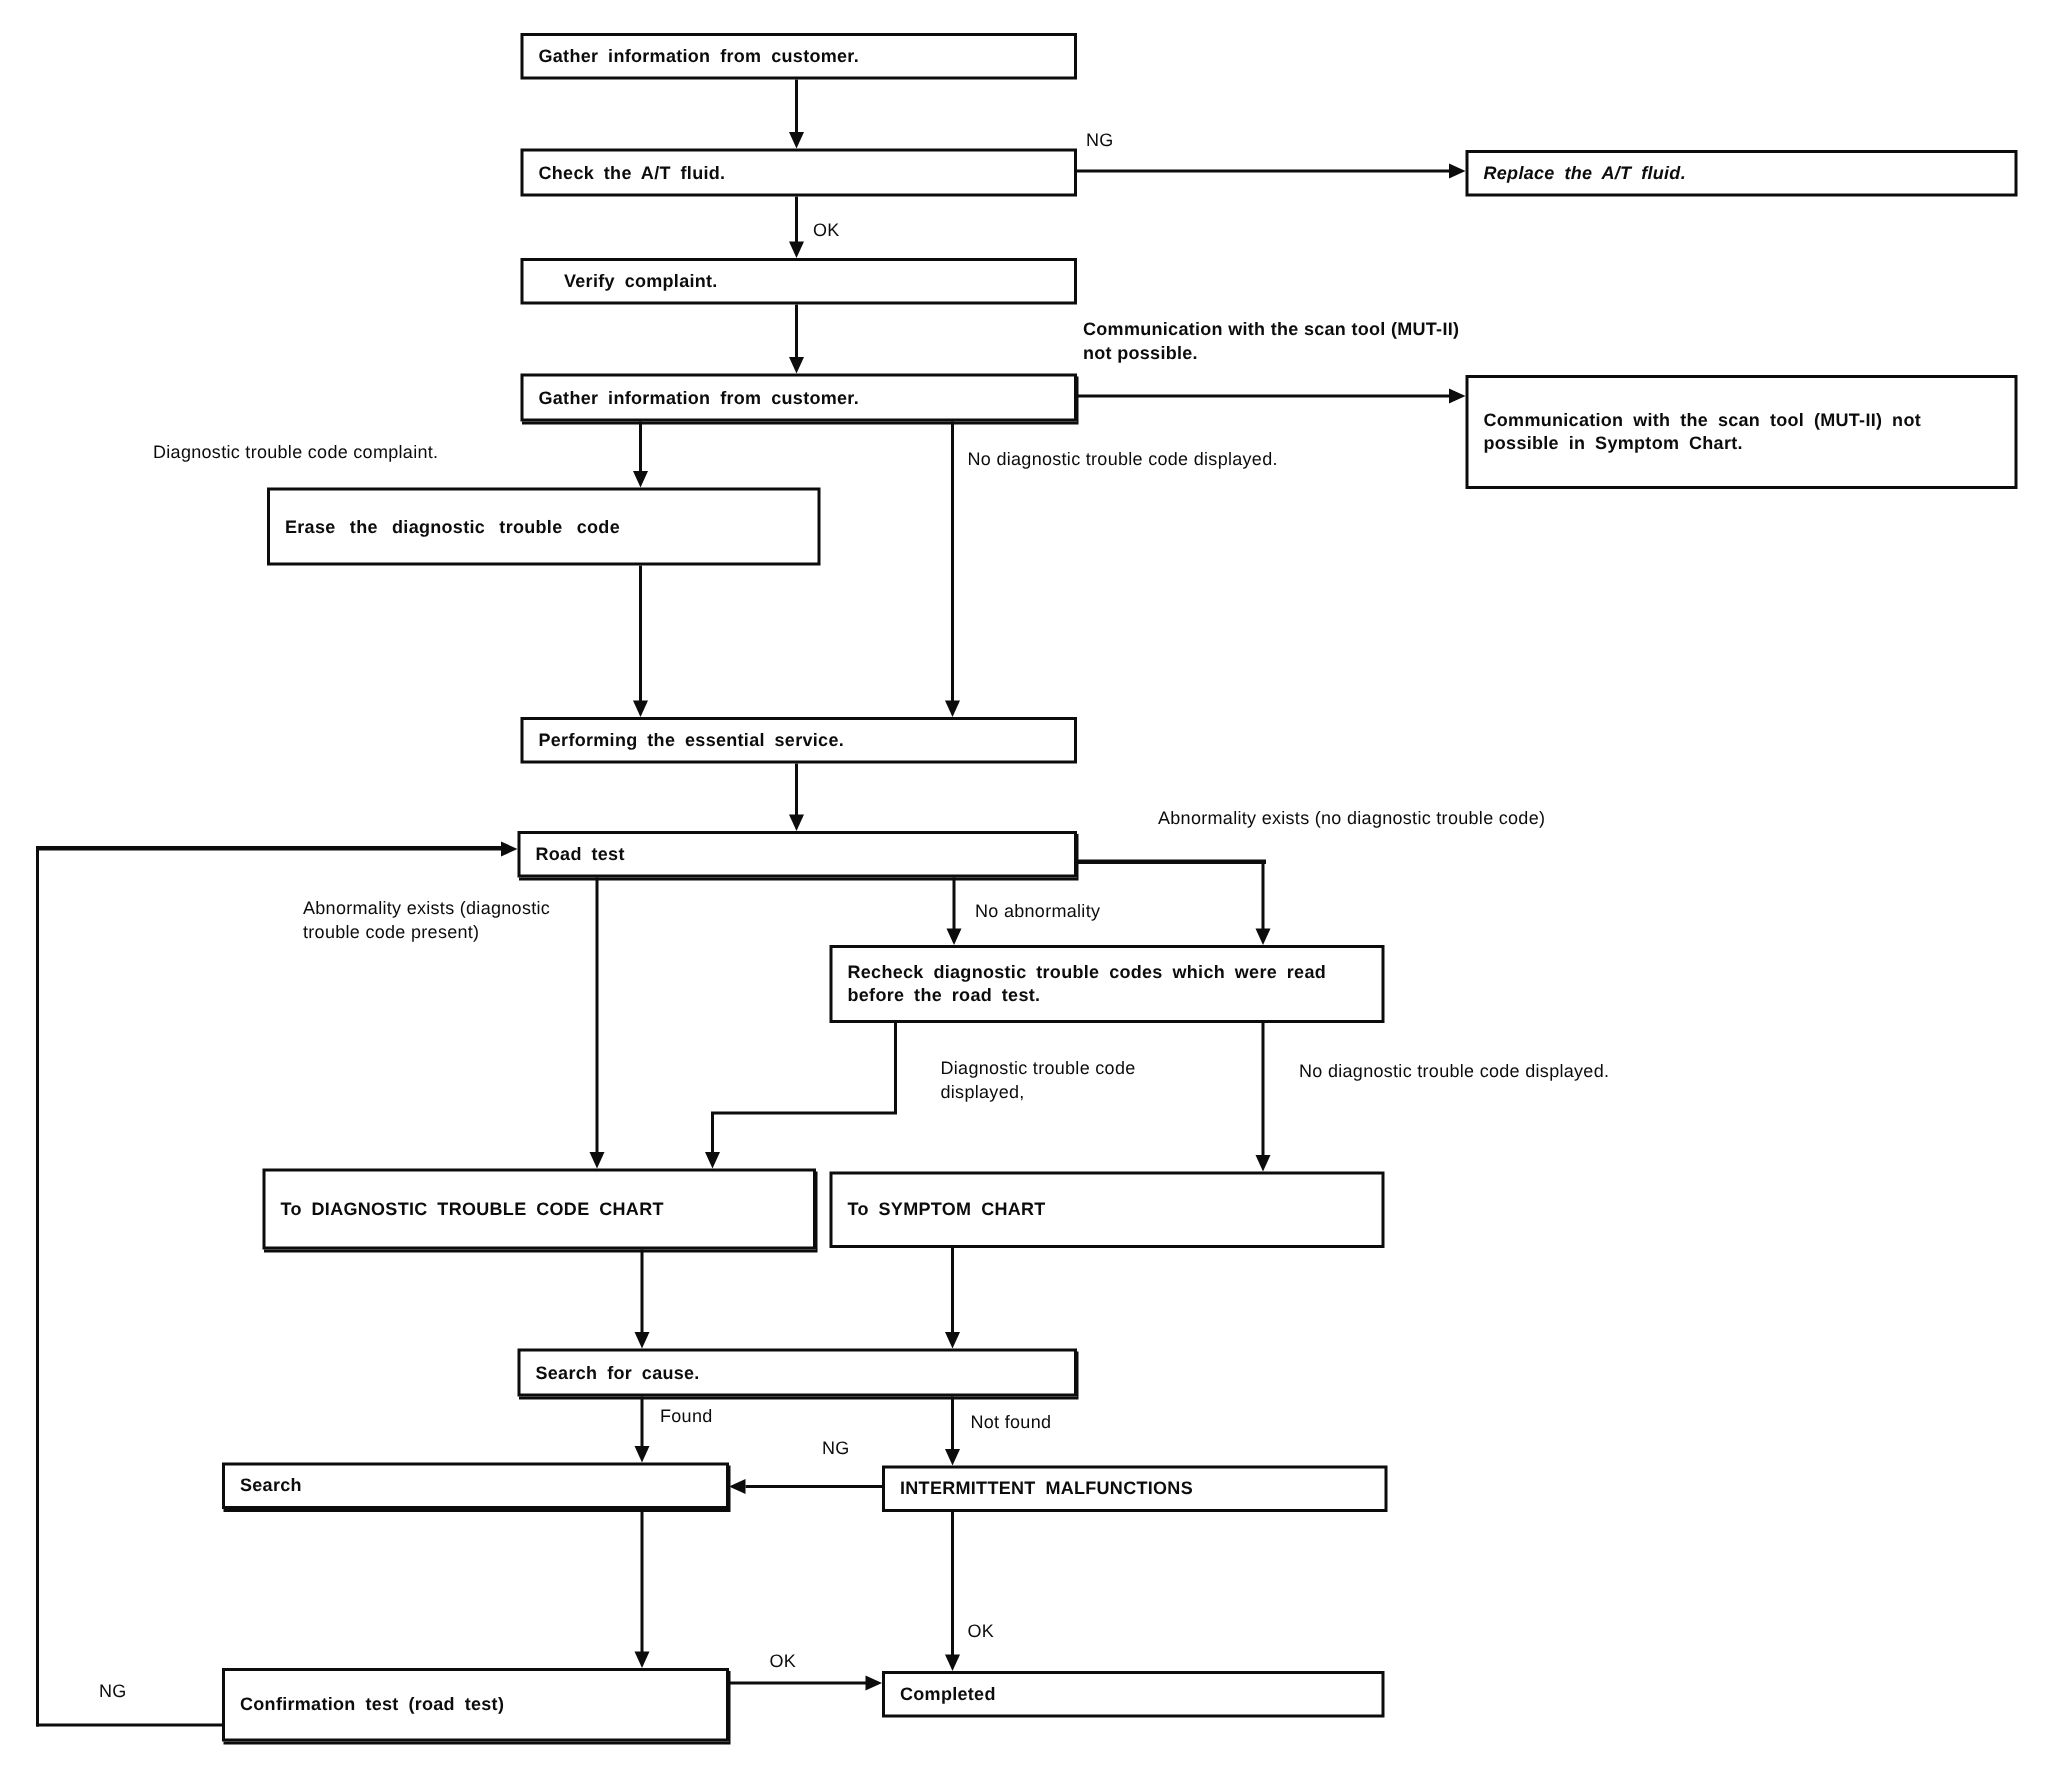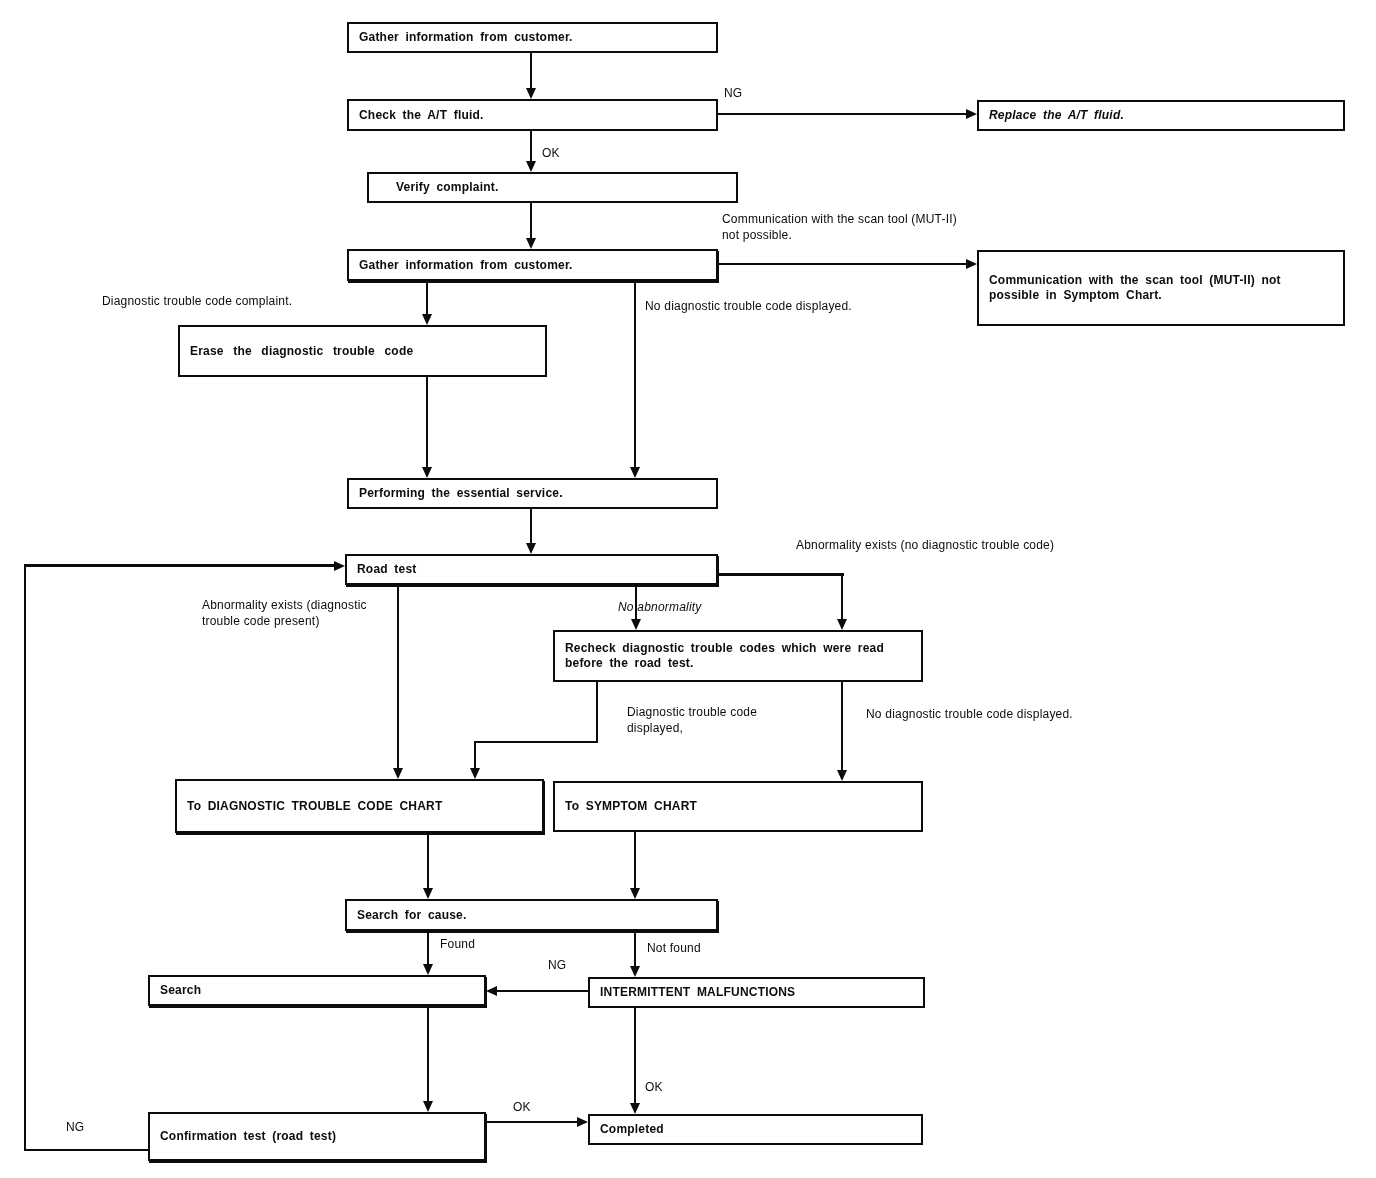--- a/index.html
+++ b/index.html
@@ -35,21 +35,21 @@
   </div>
 
   <div class="node" style="left:347px;top:99px;width:371px;height:32px;">
     <span>Check the A/T fluid.</span>
   </div>
 
   <div class="node" style="left:977px;top:100px;width:368px;height:31px;font-style:italic;">
     <span>Replace the A/T fluid.</span>
   </div>
 
-  <div class="node" style="left:367px;top:172px;width:371px;height:31px;padding-left:27px;">
+  <div class="node" style="left:347px;top:172px;width:371px;height:31px;padding-left:27px;">
     <span>Verify complaint.</span>
   </div>
 
   <div class="node shadow" style="left:347px;top:249px;width:371px;height:32px;">
     <span>Gather information from customer.</span>
   </div>
 
   <div class="node" style="left:977px;top:250px;width:368px;height:76px;">
     <span>Communication with the scan tool (MUT-II) not possible in Symptom Chart.</span>
   </div>
@@ -167,26 +167,26 @@
   <div class="hl" style="left:486px;top:1121px;width:92px;"></div>
   <div class="arr arr-r" style="left:577px;top:1117px;"></div>
 
   <div class="hl" style="left:24px;top:1149px;width:124px;"></div>
   <div class="vl" style="left:24px;top:565px;height:586px;"></div>
   <div class="hl thick" style="left:24px;top:564px;width:311px;"></div>
   <div class="arr arr-r" style="left:334px;top:561px;"></div>
 
   <div class="elabel" style="left:724px;top:86px;">NG</div>
   <div class="elabel" style="left:542px;top:146px;">OK</div>
-  <div class="elabel wrap" style="left:722px;top:212px;width:252px;">Communication with the scan tool (MUT-II) not possible.</div>
+  <div class="elabel wrap" style="left:722px;top:212px;width:252px;font-weight:bold;">Communication with the scan tool (MUT-II) not possible.</div>
   <div class="elabel" style="left:102px;top:294px;">Diagnostic trouble code complaint.</div>
   <div class="elabel" style="left:645px;top:299px;">No diagnostic trouble code displayed.</div>
-  <div class="elabel" style="left:796px;top:538px;">Abnormality exists (no diagnostic trouble code)</div>
+  <div class="elabel" style="left:772px;top:538px;">Abnormality exists (no diagnostic trouble code)</div>
   <div class="elabel wrap" style="left:202px;top:598px;width:190px;">Abnormality exists (diagnostic trouble code present)</div>
-  <div class="elabel" style="left:618px;top:600px;font-style:italic;">No abnormality</div>
+  <div class="elabel" style="left:650px;top:600px;">No abnormality</div>
   <div class="elabel wrap" style="left:627px;top:705px;width:180px;">Diagnostic trouble code displayed,</div>
   <div class="elabel wrap" style="left:866px;top:707px;width:210px;">No diagnostic trouble code displayed.</div>
   <div class="elabel" style="left:440px;top:937px;">Found</div>
   <div class="elabel" style="left:647px;top:941px;">Not found</div>
   <div class="elabel" style="left:548px;top:958px;">NG</div>
   <div class="elabel" style="left:645px;top:1080px;">OK</div>
   <div class="elabel" style="left:513px;top:1100px;">OK</div>
   <div class="elabel" style="left:66px;top:1120px;">NG</div>
 
 </div>

